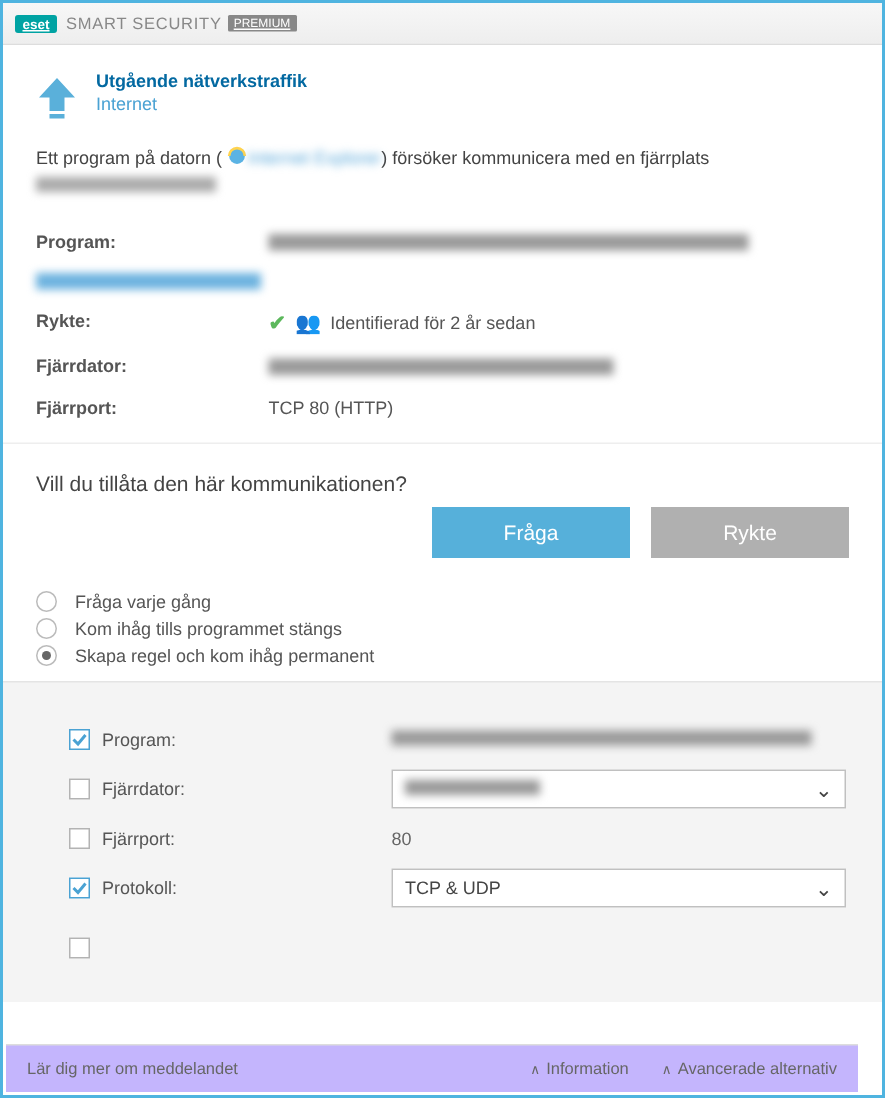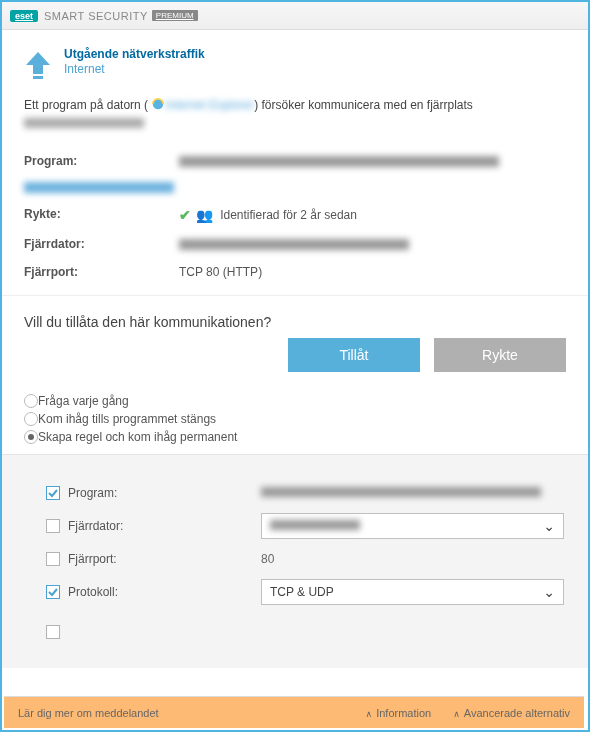--- a/index.html
+++ b/index.html
@@ -64,21 +64,21 @@
 
   .divider { height:1px; background:#eee; margin: 10px -22px 18px -22px; }
 
   .question { font-size:14px; color:#444; margin-bottom:8px;}
   .btnrow { display:flex; justify-content:flex-end; gap:14px; margin-bottom:22px;}
   .btn { width:132px; height:34px; font-size:14px; border:none; cursor:pointer; }
   .btn-allow { background:#56b0da; color:#fff; }
   .btn-deny { background:#b0b0b0; color:#fff; }
 
   .radios { margin-bottom:10px; }
-  .radio-row { display:flex; align-items:center; gap:0; margin:4px 0; font-size:12px; color:#555;text-align:right;}
+  .radio-row { display:flex; align-items:center; gap:12px; margin:4px 0; font-size:12px; color:#555;text-align:right;}
   .radio {
     width:14px;height:14px;border:1px solid #bbb;border-radius:50%;display:inline-block;position:relative;cursor:pointer;
   }
   .radio.checked::after{
     content:"";position:absolute;inset:3px;background:#666;border-radius:50%;
   }
 
   .rule-panel {
     background:#f4f4f4; border-top:1px solid #e4e4e4;
     margin: 8px -22px 0 -22px; padding: 18px 24px 16px 44px;
@@ -94,22 +94,22 @@
   .rule-val { flex:1; }
   .rule-val.text { color:#666; }
   .rule-val .blurval { height:10px;}
   .select {
     width:100%; height:26px; background:#fff; border:1px solid #c0c0c0;
     display:flex; align-items:center; justify-content:space-between; padding:0 8px; cursor:pointer;
   }
   .select .chev { font-size:14px; color:#444; }
 
   .footer {
-    position:absolute; left:2px; right:4px; bottom:2px;
-    height:32px; background:#fdba74; border-top:1px solid #ddd;
+    position:absolute; left:2px; right:16px; bottom:2px;
+    height:32px; background:#c4b5fd; border-top:1px solid #ddd;
     display:flex; align-items:center; justify-content:space-between;
     padding:0 14px; font-size:11px; color:#666;
   }
   .footer a { color:#666; text-decoration:none; cursor:pointer; }
   .footer .right { display:flex; gap:22px; align-items:center;}
   .caret-up { font-size:9px; margin-right:4px; }
 </style>
 </head>
 <body>
 
@@ -176,21 +176,21 @@
       <div class="lbl">Fjärrport:</div>
       <div class="val">TCP 80 (HTTP)</div>
     </div>
   </div>
 
   <div class="divider"></div>
 
   <div class="question">Vill du tillåta den här kommunikationen?</div>
 
   <div class="btnrow">
-    <button class="btn btn-allow">Tillåt</button>
+    <button class="btn btn-allow">Fråga</button>
     <button class="btn btn-deny">Rykte</button>
   </div>
 
   <div class="radios">
     <div class="radio-row">
       <span class="radio"></span>
       <span>Fråga varje gång</span>
     </div>
     <div class="radio-row">
       <span class="radio"></span>

